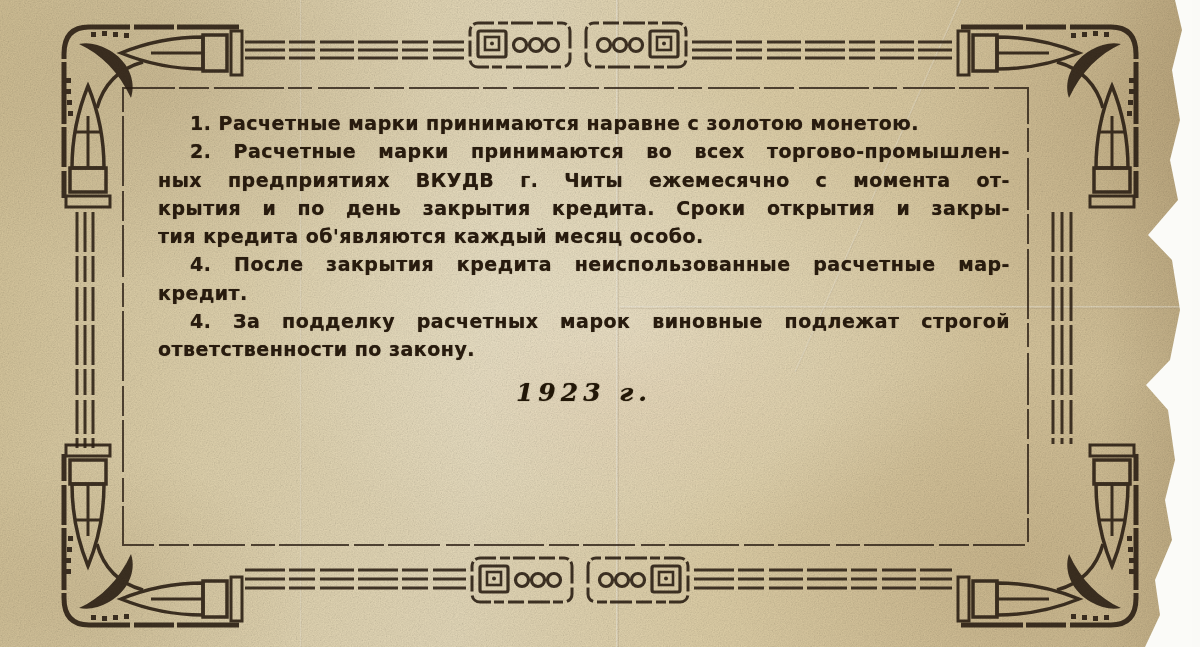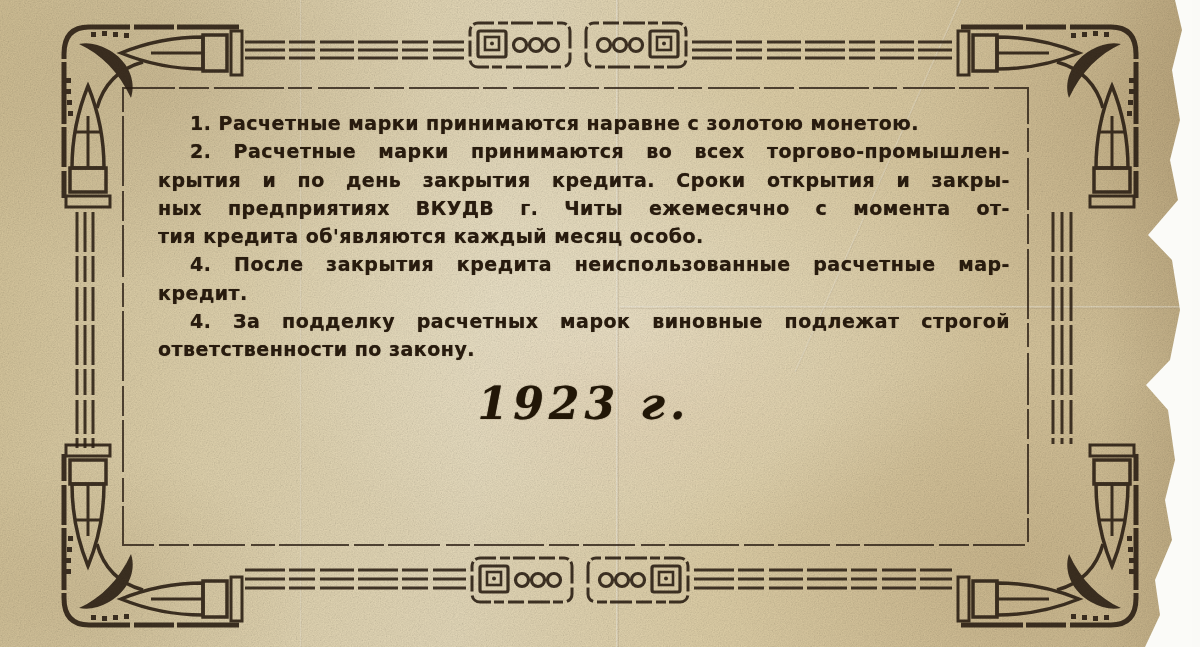--- a/index.html
+++ b/index.html
@@ -30,21 +30,21 @@
   .crease-d1{left:880px;top:-30px;width:2px;height:420px;transform:rotate(24deg);
     background:linear-gradient(to right, rgba(255,255,248,.40), rgba(130,100,60,.12));}
   .border-svg{position:absolute;left:0;top:0;}
   .textblock{position:absolute;left:158px;top:109px;width:852px;color:#2b1d0f;}
   .text-line{font-size:19px;font-weight:700;line-height:28.3px;letter-spacing:.5px;
     text-align:justify;text-align-last:justify;white-space:normal;
     text-shadow:0 0 .7px rgba(43,29,15,.75);}
   .text-line.short{text-align-last:left;}
   .text-line.indent{padding-left:32px;}
   .year{margin-top:14px;text-align:center;font-family:"DejaVu Serif",serif;
-    font-style:italic;font-weight:700;font-size:44px;letter-spacing:5px;color:#241807;
+    font-style:italic;font-weight:700;font-size:25px;letter-spacing:5px;color:#241807;
     text-shadow:0 0 1px rgba(36,24,7,.7);}
   .grain{position:absolute;inset:0;mix-blend-mode:multiply;opacity:.38;pointer-events:none;}
 </style>
 </head>
 <body>
 
 <div class="stage">
   <div class="paper">
 
     <div class="edge-shade"></div>
@@ -124,22 +124,22 @@
           <line x1="1062" y1="212" x2="1062" y2="444"></line>
           <line x1="1071" y1="212" x2="1071" y2="444"></line>
       </g>
 
       <rect x="123" y="88" width="905" height="457" fill="none" stroke="#2e2115" stroke-width="2" opacity="0.8" stroke-dasharray="52 4 30 5 70 4 24 6"></rect>
     </svg>
 
     <div class="textblock">
       <div class="text-line indent short">1. Расчетные марки принимаются наравне с золотою монетою.</div>
       <div class="text-line indent">2. Расчетные марки принимаются во всех торгово-промышлен-</div>
+      <div class="text-line">ных предприятиях ВКУДВ г. Читы ежемесячно с момента от-</div>
       <div class="text-line">крытия и по день закрытия кредита. Сроки открытия и закры-</div>
-      <div class="text-line">ных предприятиях ВКУДВ г. Читы ежемесячно с момента от-</div>
       <div class="text-line short">тия кредита об'являются каждый месяц особо.</div>
       <div class="text-line indent">4. После закрытия кредита неиспользованные расчетные мар-</div>
       <div class="text-line short">кредит.</div>
       <div class="text-line indent">4. За подделку расчетных марок виновные подлежат строгой</div>
       <div class="text-line short">ответственности по закону.</div>
       <div class="year">1923 г.</div>
     </div>
 
     <svg class="grain" width="1200" height="647">
       <filter id="noise">

